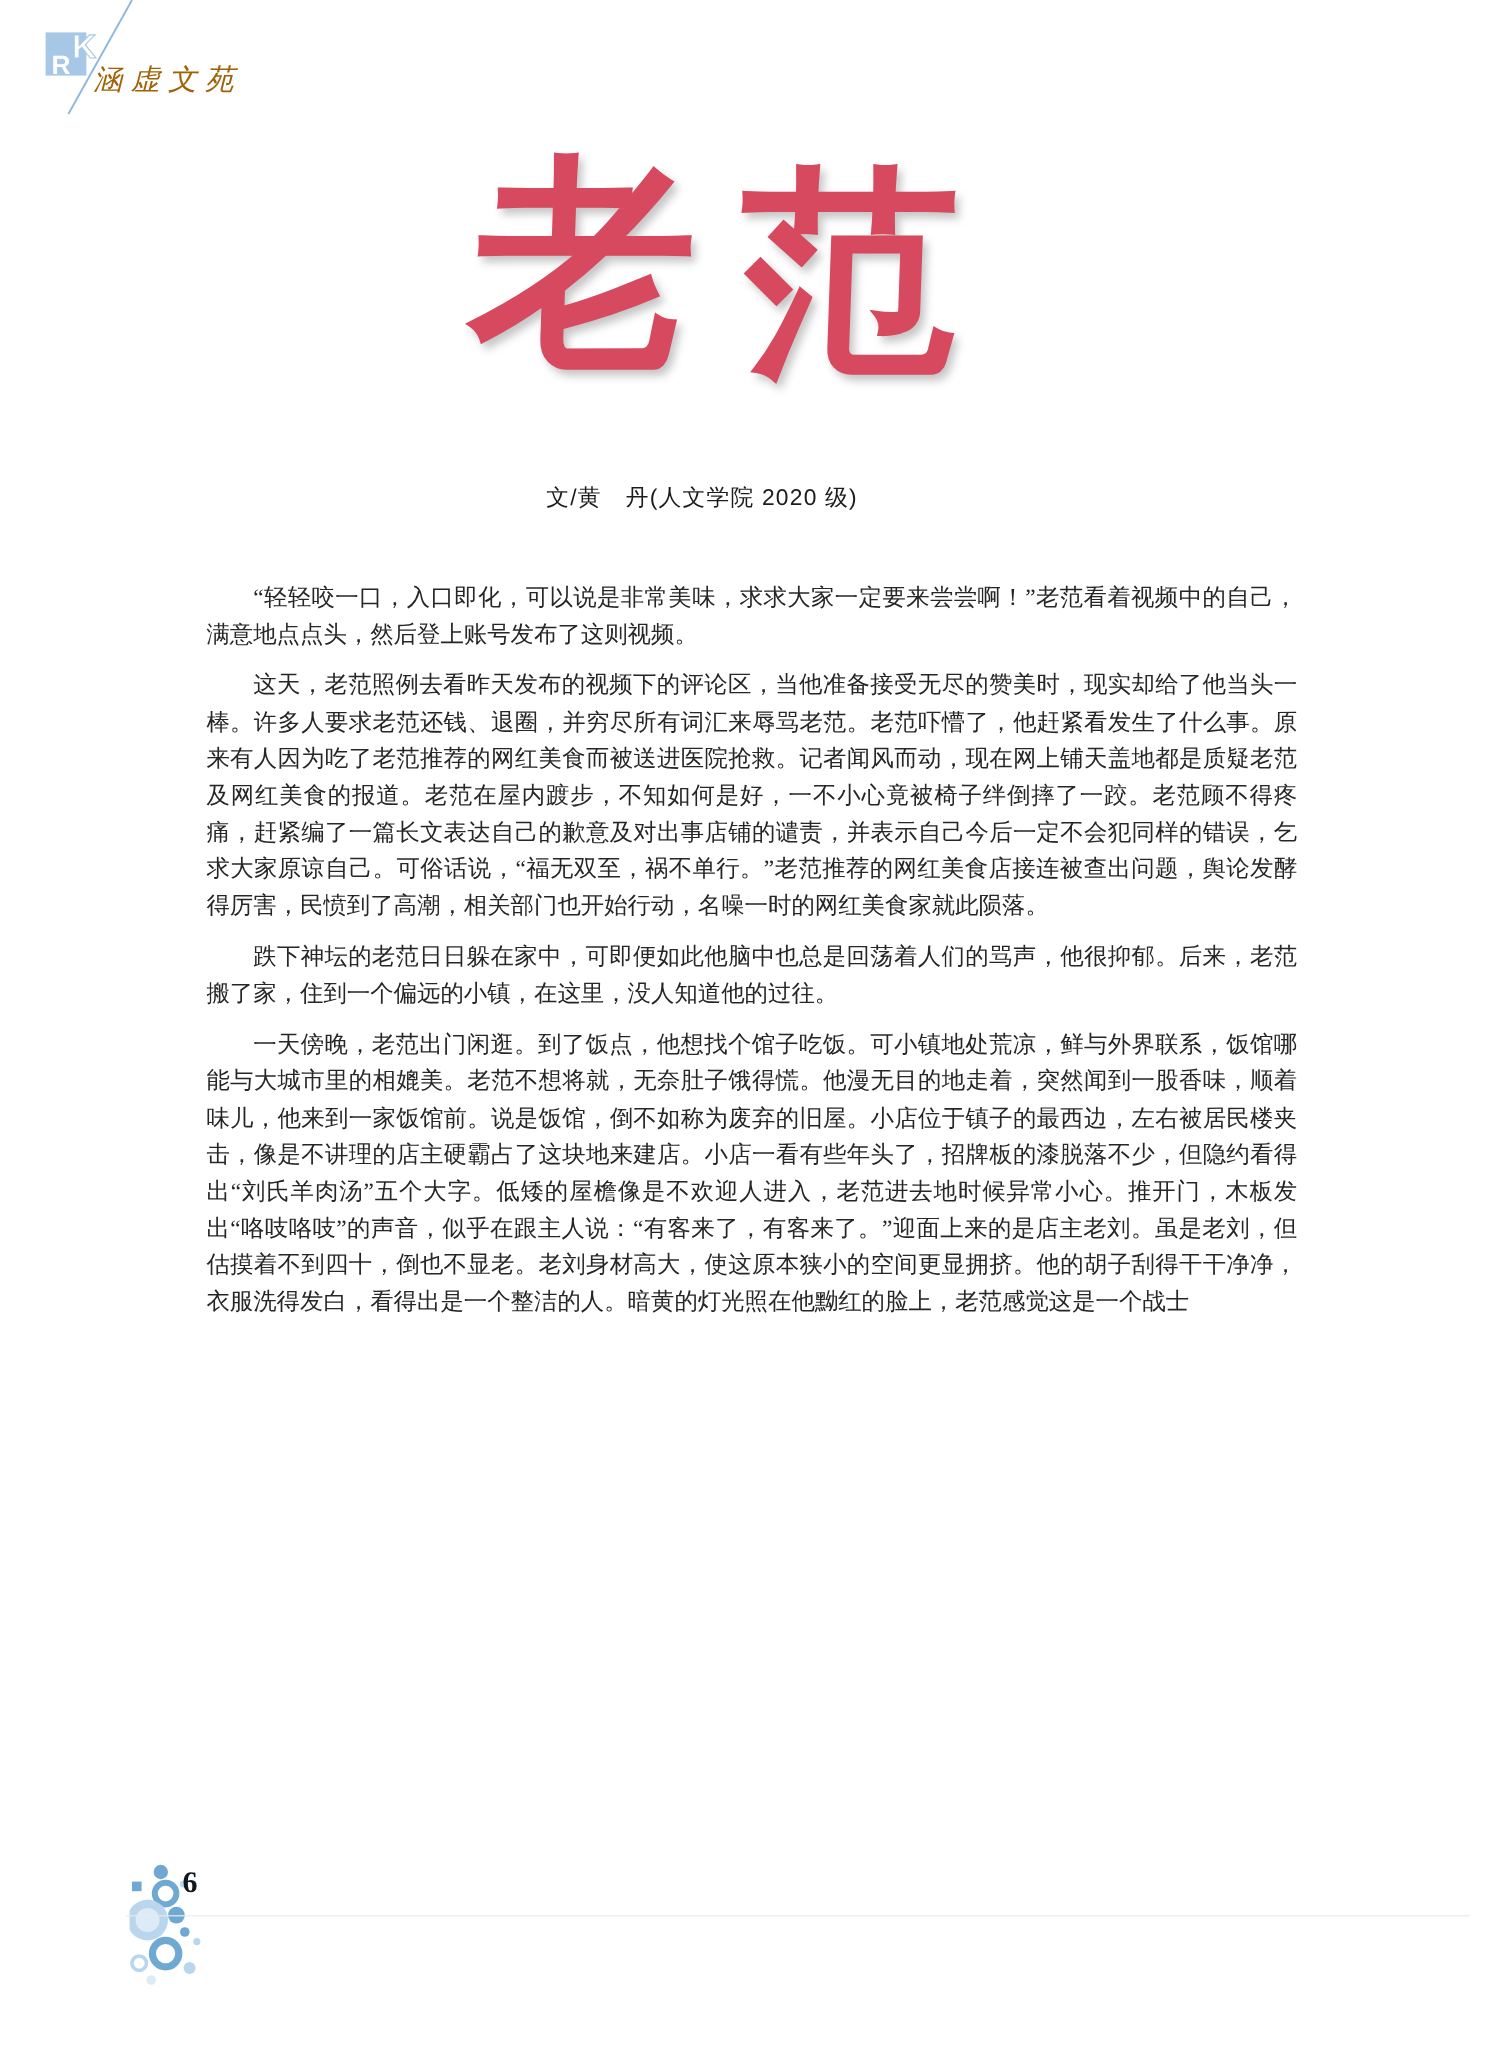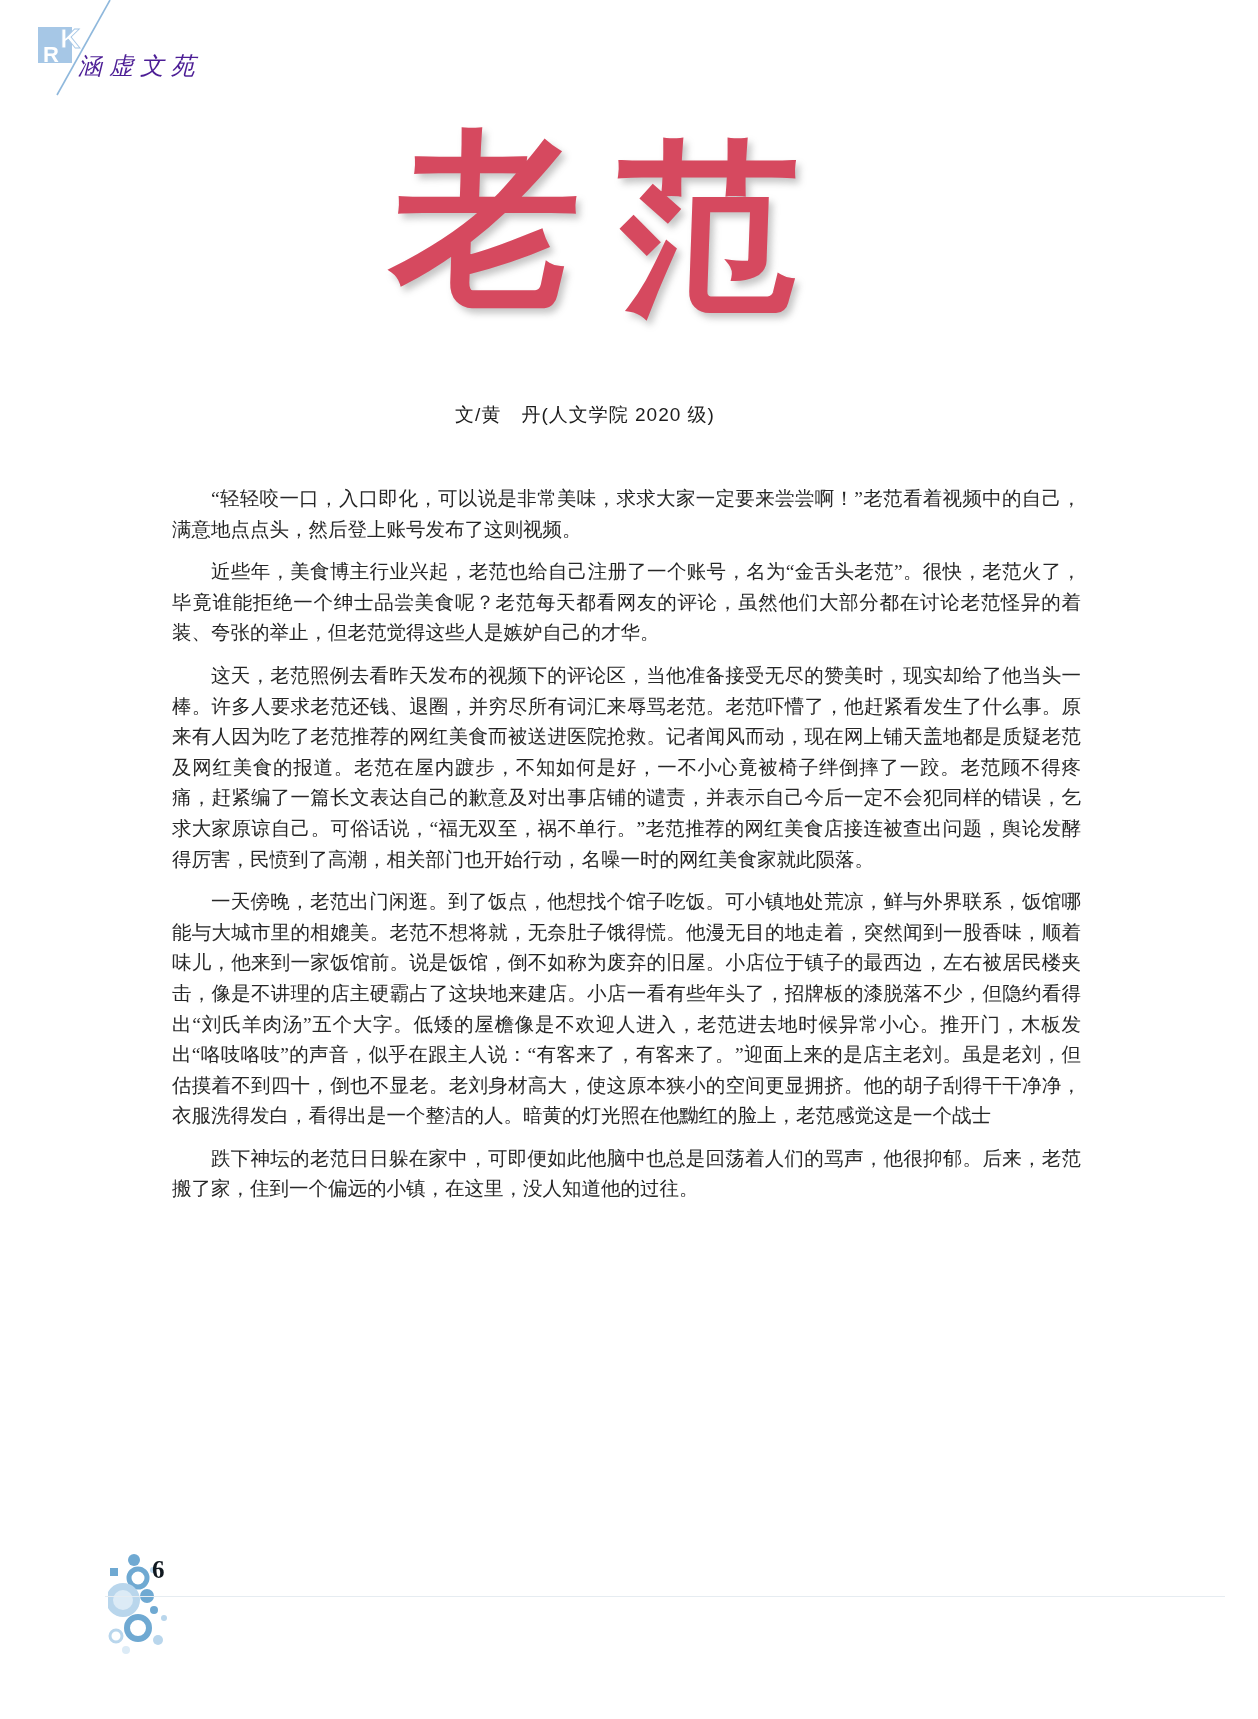--- a/index.html
+++ b/index.html
@@ -11,21 +11,21 @@
     overflow: hidden;
     font-family: "Liberation Serif", "DejaVu Serif", serif;
     color: #262626;
   }
 
   
   .header { position: absolute; left: 0; top: 0; width: 400px; height: 110px; }
   .logo-svg { position: absolute; left: 30px; top: 0; }
   .section-title {
     position: absolute; left: 78px; top: 50px;
-    font-size: 24px; letter-spacing: 7px; color: #4c1d95;
+    font-size: 24px; letter-spacing: 7px; color: #a16207;
     font-family: "Liberation Serif", "DejaVu Serif", serif;
     font-style: italic;
   }
 
   
   .big-title {
     position: absolute; left: 395px; top: 128px; width: 400px; height: 215px;
     display: flex; justify-content: center; align-items: flex-start; gap: 36px;
     color: #d6495f;
     font-family: "Liberation Serif", "DejaVu Serif", serif;
@@ -90,24 +90,23 @@
 
   <div class="big-title">
     <span class="title-char">老</span>
     <span class="title-char second">范</span>
   </div>
 
   <div class="byline">文/黄　丹(人文学院 2020 级)</div>
 
   <div class="article-body">
     <p>“轻轻咬一口，入口即化，可以说是非常美味，求求大家一定要来尝尝啊！”老范看着视频中的自己，满意地点点头，然后登上账号发布了这则视频。</p>
-    <p>近些年，美食博主行业兴起，老范也给自己注册了一个账号，名为“金舌头老范”。很快，老范火了，毕竟谁能拒绝一个绅士品尝美食呢？老范每天都看网友的评论，虽然他们大部分都在讨论老范怪异的着装、夸张的举止，但老范觉得这些人是嫉妒自己的才华。</p>
     <p>这天，老范照例去看昨天发布的视频下的评论区，当他准备接受无尽的赞美时，现实却给了他当头一棒。许多人要求老范还钱、退圈，并穷尽所有词汇来辱骂老范。老范吓懵了，他赶紧看发生了什么事。原来有人因为吃了老范推荐的网红美食而被送进医院抢救。记者闻风而动，现在网上铺天盖地都是质疑老范及网红美食的报道。老范在屋内踱步，不知如何是好，一不小心竟被椅子绊倒摔了一跤。老范顾不得疼痛，赶紧编了一篇长文表达自己的歉意及对出事店铺的谴责，并表示自己今后一定不会犯同样的错误，乞求大家原谅自己。可俗话说，“福无双至，祸不单行。”老范推荐的网红美食店接连被查出问题，舆论发酵得厉害，民愤到了高潮，相关部门也开始行动，名噪一时的网红美食家就此陨落。</p>
+    <p>跌下神坛的老范日日躲在家中，可即便如此他脑中也总是回荡着人们的骂声，他很抑郁。后来，老范搬了家，住到一个偏远的小镇，在这里，没人知道他的过往。</p>
     <p>一天傍晚，老范出门闲逛。到了饭点，他想找个馆子吃饭。可小镇地处荒凉，鲜与外界联系，饭馆哪能与大城市里的相媲美。老范不想将就，无奈肚子饿得慌。他漫无目的地走着，突然闻到一股香味，顺着味儿，他来到一家饭馆前。说是饭馆，倒不如称为废弃的旧屋。小店位于镇子的最西边，左右被居民楼夹击，像是不讲理的店主硬霸占了这块地来建店。小店一看有些年头了，招牌板的漆脱落不少，但隐约看得出“刘氏羊肉汤”五个大字。低矮的屋檐像是不欢迎人进入，老范进去地时候异常小心。推开门，木板发出“咯吱咯吱”的声音，似乎在跟主人说：“有客来了，有客来了。”迎面上来的是店主老刘。虽是老刘，但估摸着不到四十，倒也不显老。老刘身材高大，使这原本狭小的空间更显拥挤。他的胡子刮得干干净净，衣服洗得发白，看得出是一个整洁的人。暗黄的灯光照在他黝红的脸上，老范感觉这是一个战士</p>
-    <p>跌下神坛的老范日日躲在家中，可即便如此他脑中也总是回荡着人们的骂声，他很抑郁。后来，老范搬了家，住到一个偏远的小镇，在这里，没人知道他的过往。</p>
   </div>
 
   <div class="footer">
     <svg class="bubbles" width="78" height="110" viewBox="0 0 78 110">
       <rect x="2" y="20" width="8" height="8" fill="#6fa9d2"></rect>
       <circle cx="26" cy="12" r="6" fill="#6fa9d2"></circle>
       <circle cx="30" cy="30" r="9" fill="none" stroke="#6fa9d2" stroke-width="5"></circle>
       <circle cx="45" cy="22" r="3" fill="#b9d6ec"></circle>
       <circle cx="15" cy="52" r="17" fill="#b9d6ec"></circle>
       <circle cx="15" cy="52" r="10" fill="#dcebf6"></circle>

